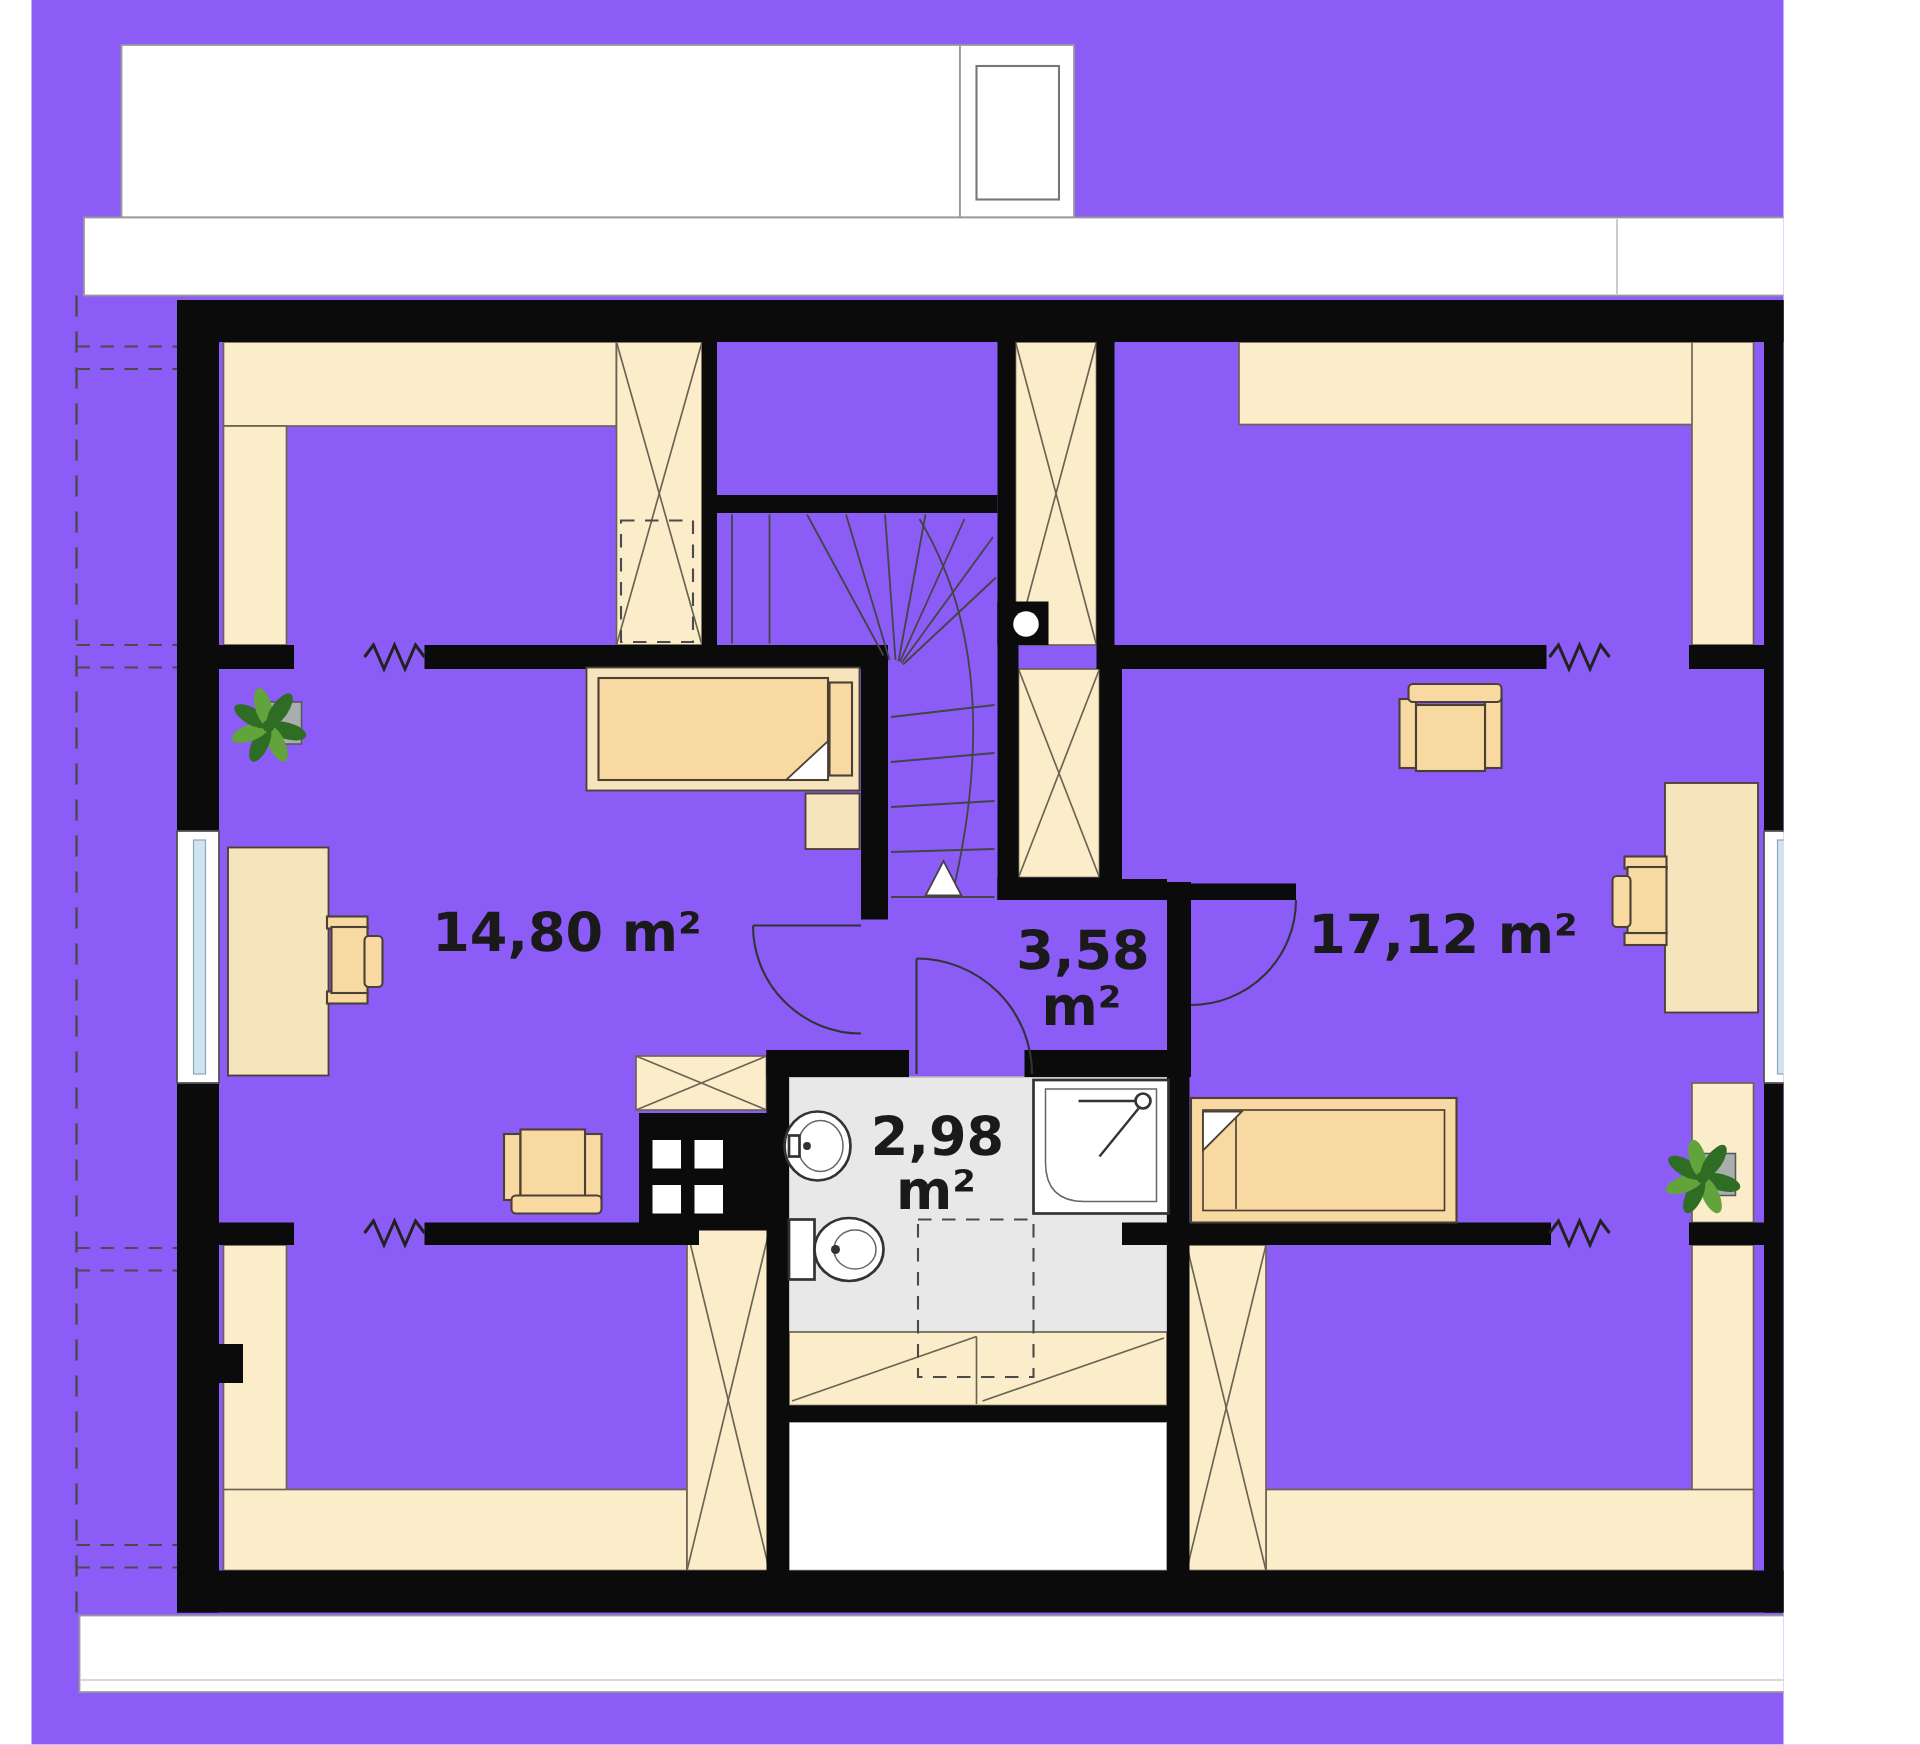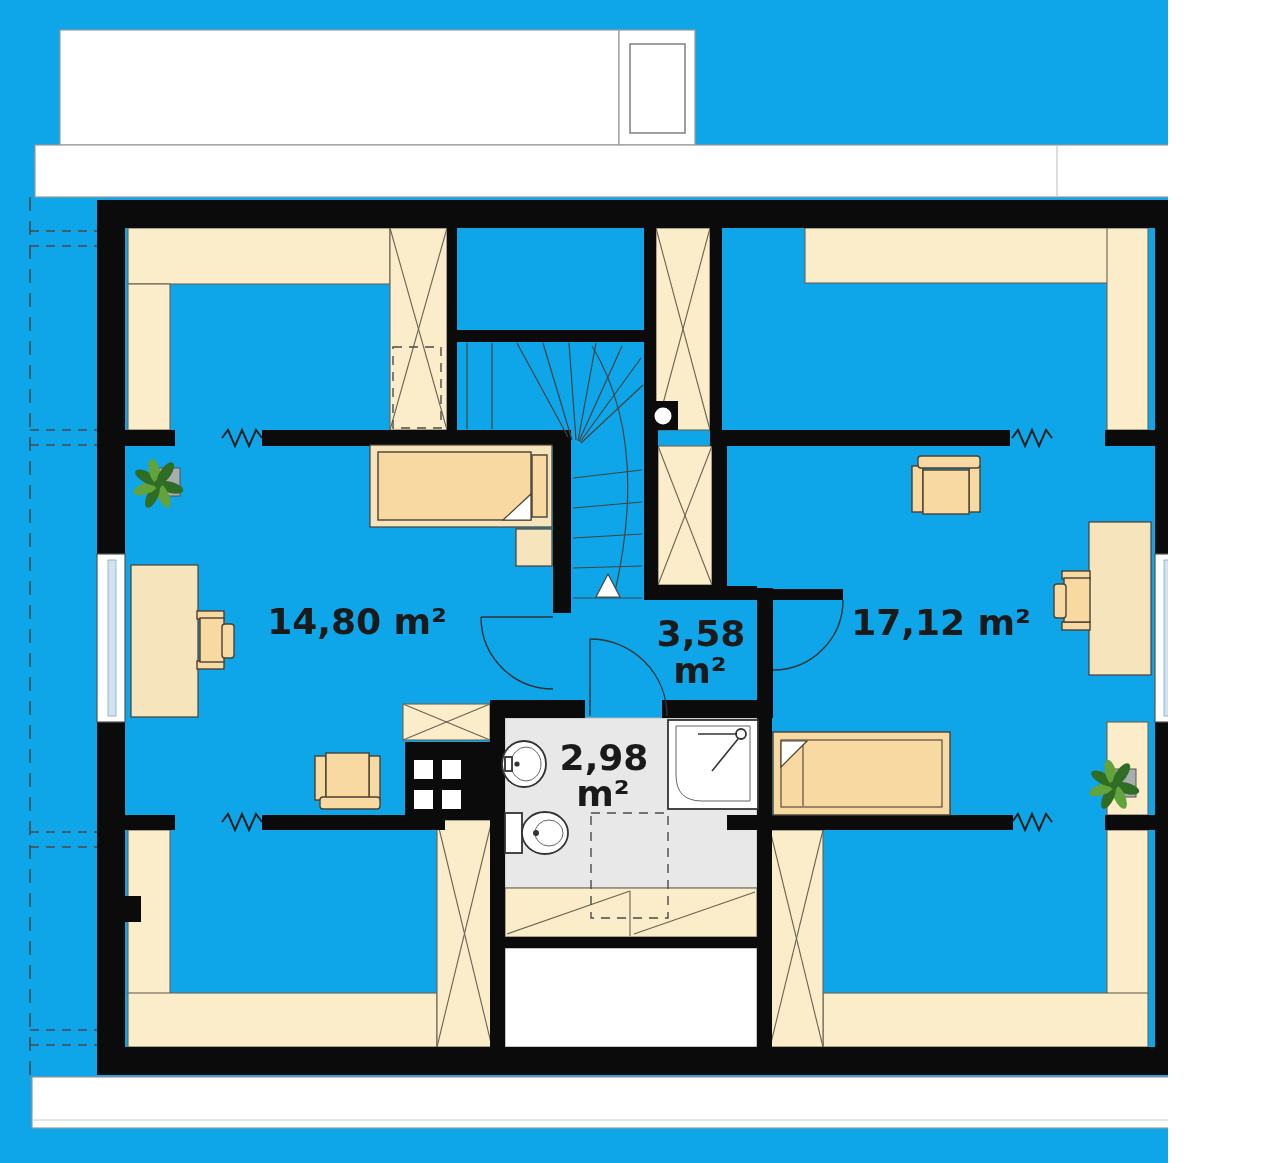--- a/index.html
+++ b/index.html
@@ -1,17 +1,17 @@
 <!DOCTYPE html>
 <html style="--wall: #0b0b0b; --cream: #fbecca; --bed: #f8d9a2; --platform: #f6e4bd; --bathfloor: #e8e8e8; --glass: #cfe3f0; --plantdark: #2f6d24; --plantlight: #62a33c; --outline: #6b6352; --linegray: #999999; --dashcolor: #4a4a4a; --textcolor: #1a1a1a; --potgray: #a8aeae; --fixture: #333333;"><head>
 <meta charset="utf-8">
 <style>
   html,body{margin:0;padding:0;background:#ffffff;}
-  .stage{position:relative;width:1168px;height:1163px;background:#0ea5e9;overflow:hidden;
-         font-family:"DejaVu Sans","Liberation Sans",sans-serif;}
+  .stage{position:relative;width:1168px;height:1163px;background:#8b5cf6;overflow:hidden;
+         font-family:"DejaVu Sans","Liberation Sans",sans-serif;margin-left:21px;}
   svg{display:block}
   .wall{fill:var(--wall);stroke:none}
   .band{fill:#ffffff;stroke:var(--linegray);stroke-width:1.2}
   .cream{fill:var(--cream);stroke:var(--outline);stroke-width:1.1}
   .plat{fill:var(--platform);stroke:#4a4034;stroke-width:1.2}
   .furn{fill:var(--bed);stroke:#4a4034;stroke-width:1.4}
   .xline{stroke:var(--outline);stroke-width:1.1;fill:none}
   .thin{stroke:#444444;stroke-width:1.2;fill:none}
   .arc{stroke:#333333;stroke-width:1.4;fill:none}
   .dash{stroke:var(--dashcolor);stroke-width:1.6;fill:none;stroke-dasharray:14 10}

